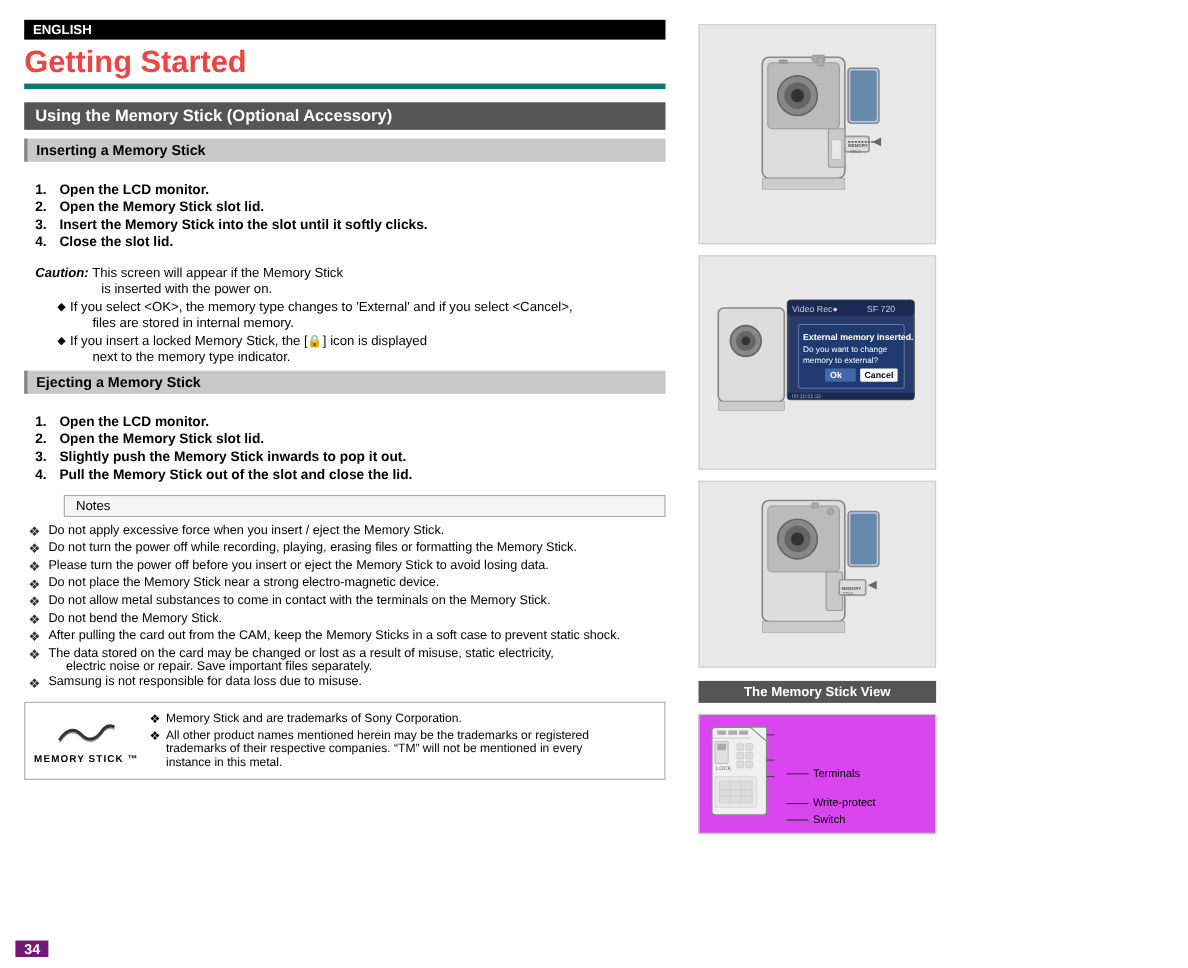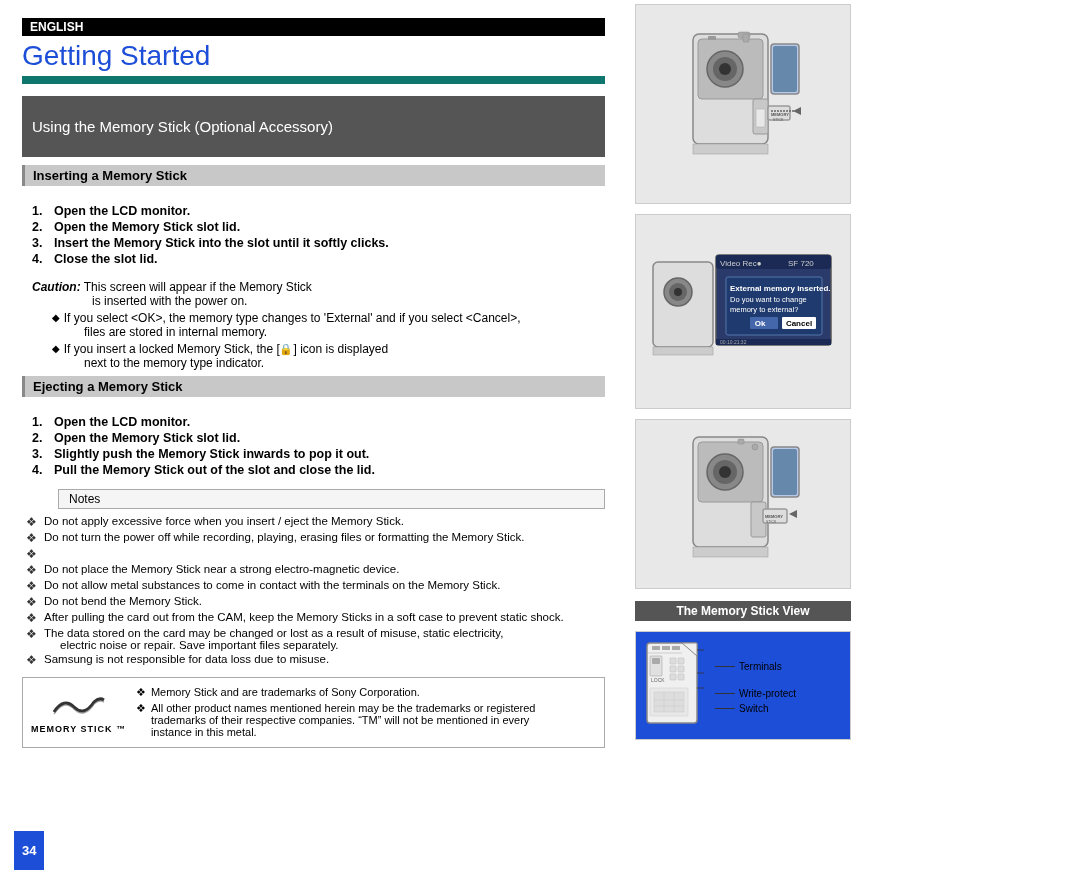--- a/index.html
+++ b/index.html
@@ -19,54 +19,54 @@
       height: 880px;
     }
     .left-column {
       flex: 1;
       padding: 18px 18px 18px 22px;
       display: flex;
       flex-direction: column;
     }
     .right-column {
       width: 240px;
-      padding: 4px 12px;
+      padding: 22px 12px;
       display: flex;
       flex-direction: column;
       gap: 10px;
     }
 
     
     .english-badge {
       display: inline-block;
       background: #000;
       color: #fff;
       font-weight: bold;
       font-size: 12px;
       padding: 2px 8px;
       margin-bottom: 4px;
     }
 
     
     .page-title {
       font-size: 28px;
-      font-weight: normal;
-      color: #1d4ed8;
+      font-weight: bold;
+      color: #ef4444;
       margin-bottom: 6px;
-      border-bottom: 8px solid #0f766e;
+      border-bottom: 5px solid #0f766e;
       padding-bottom: 4px;
     }
 
     
     .section-header {
       background: #555;
       color: #fff;
       font-size: 15px;
-      font-weight: normal;
-      padding: 22px 10px;
+      font-weight: bold;
+      padding: 4px 10px;
       margin-bottom: 8px;
       margin-top: 6px;
     }
 
     
     .subsection-header {
       background: #c8c8c8;
       color: #000;
       font-size: 13px;
       font-weight: bold;
@@ -171,25 +171,25 @@
       letter-spacing: 1px;
       text-transform: uppercase;
       margin-top: 2px;
     }
 
     
     .page-number {
       position: absolute;
       bottom: 10px;
       left: 14px;
-      background: #1d4ed8;
+      background: #701a75;
       color: #fff;
       font-weight: bold;
       font-size: 13px;
-      padding: 12px 8px;
+      padding: 0 8px;
     }
 
     
     .device-image {
       width: 100%;
       background: #e8e8e8;
       border: 1px solid #ccc;
       display: flex;
       align-items: center;
       justify-content: center;
@@ -213,23 +213,23 @@
       color: #fff;
       font-size: 12px;
       font-weight: bold;
       padding: 3px 8px;
       text-align: center;
       margin-top: 2px;
     }
     .memory-stick-card {
       display: flex;
       gap: 8px;
-      align-items: center;
+      align-items: flex-end;
       padding: 6px;
-      background: #1d4ed8;
+      background: #d946ef;
       border: 1px solid #ccc;
     }
     .ms-labels {
       font-size: 10px;
       display: flex;
       flex-direction: column;
       gap: 4px;
       padding-top: 4px;
     }
     .ms-label-item {
@@ -323,20 +323,21 @@
       <li>
         <span class="diamond">❖</span>
         <span>Do not apply excessive force when you insert / eject the Memory Stick.</span>
       </li>
       <li>
         <span class="diamond">❖</span>
         <span>Do not turn the power off while recording, playing, erasing files or formatting the Memory Stick.</span>
       </li>
       <li>
         <span class="diamond">❖</span>
+        <span>Please turn the power off before you insert or eject the Memory Stick to avoid losing data.</span>
       </li>
       <li>
         <span class="diamond">❖</span>
         <span>Do not place the Memory Stick near a strong electro-magnetic device.</span>
       </li>
       <li>
         <span class="diamond">❖</span>
         <span>Do not allow metal substances to come in contact with the terminals on the Memory Stick.</span>
       </li>
       <li>

